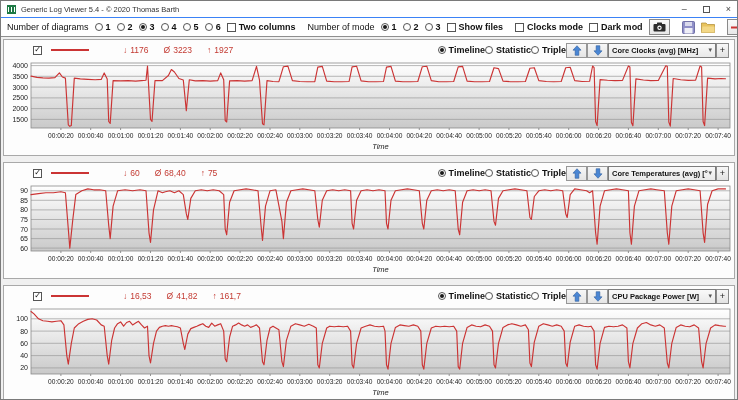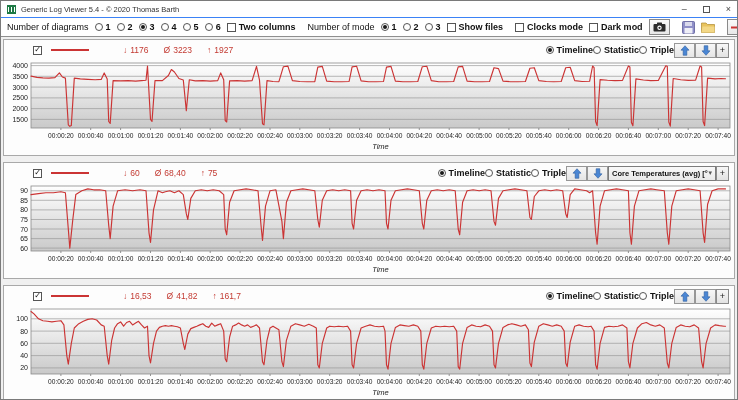--- a/index.html
+++ b/index.html
@@ -200,20 +200,24 @@
         <button class="arrow-btn">
             <svg width="10" height="11" viewBox="0 0 13 15">
               <polygon points="4,14 4,7 1,7 6.5,1 12,7 9,7 9,14" fill="#4a86d4" stroke="#2c5d9e" stroke-width="0.8"></polygon>
             </svg>
           </button>
         <button class="arrow-btn">
             <svg width="10" height="11" viewBox="0 0 13 15">
               <polygon points="4,1 4,8 1,8 6.5,14 12,8 9,8 9,1" fill="#4a86d4" stroke="#2c5d9e" stroke-width="0.8"></polygon>
             </svg>
           </button>
+        <span class="select">
+            <span class="sel-text">Core Clocks (avg) [MHz]</span>
+            <span class="caret">▾</span>
+          </span>
         <button class="plus-btn">+</button>
       </span>
     </div>
     <svg class="chart" width="732" height="94" viewBox="0 0 732 94">
         <defs>
           <linearGradient id="bg0" x1="0" y1="0" x2="0" y2="1">
             <stop offset="0" stop-color="#ffffff"></stop>
             <stop offset="1" stop-color="#c9c9c9"></stop>
           </linearGradient>
         </defs>
@@ -442,20 +446,24 @@
         <button class="arrow-btn">
             <svg width="10" height="11" viewBox="0 0 13 15">
               <polygon points="4,14 4,7 1,7 6.5,1 12,7 9,7 9,14" fill="#4a86d4" stroke="#2c5d9e" stroke-width="0.8"></polygon>
             </svg>
           </button>
         <button class="arrow-btn">
             <svg width="10" height="11" viewBox="0 0 13 15">
               <polygon points="4,1 4,8 1,8 6.5,14 12,8 9,8 9,1" fill="#4a86d4" stroke="#2c5d9e" stroke-width="0.8"></polygon>
             </svg>
           </button>
+        <span class="select">
+            <span class="sel-text">CPU Package Power [W]</span>
+            <span class="caret">▾</span>
+          </span>
         <button class="plus-btn">+</button>
       </span>
     </div>
     <svg class="chart" width="732" height="94" viewBox="0 0 732 94">
         <defs>
           <linearGradient id="bg2" x1="0" y1="0" x2="0" y2="1">
             <stop offset="0" stop-color="#ffffff"></stop>
             <stop offset="1" stop-color="#c9c9c9"></stop>
           </linearGradient>
         </defs>

